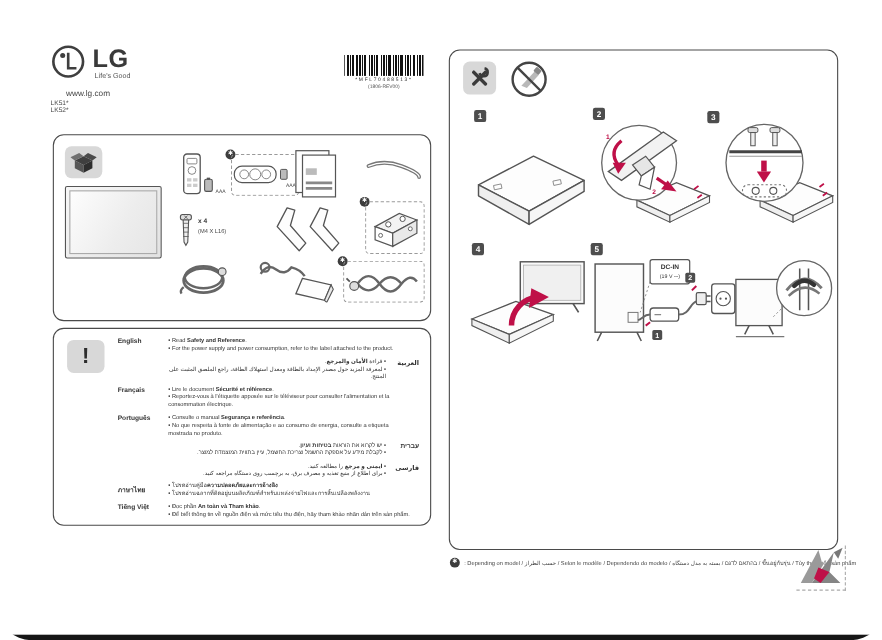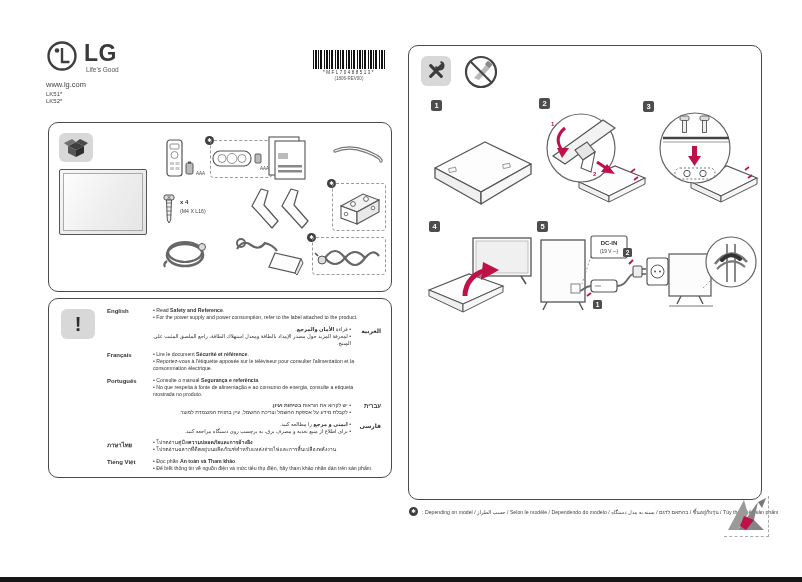--- a/index.html
+++ b/index.html
@@ -1,17 +1,17 @@
 <!DOCTYPE html>
 <html><head>
 <meta charset="utf-8">
 <style>
   html,body{margin:0;padding:0;background:#fff;}
   #page{position:relative;width:802px;height:582px;background:#fff;overflow:hidden;
-        font-family:"Liberation Sans","DejaVu Sans",sans-serif;color:#3a3a3a;}
+        font-family:"Liberation Sans","DejaVu Sans",sans-serif;color:#3a3a3a;border-radius:28px;}
   .abs{position:absolute;}
   .box{border:1.5px solid #4a4a4a;border-radius:10px;background:#fff;box-sizing:border-box;}
   .dashed{border:1px dashed #9a9a9a;border-radius:4px;box-sizing:border-box;}
   .iconsq{background:#d8d8d8;border-radius:6px;display:flex;align-items:center;justify-content:center;}
   .badge{background:#4d4d4d;color:#fff;font-size:7.5px;font-weight:bold;width:11px;height:11px;
          border-radius:2px;display:flex;align-items:center;justify-content:center;}
   .marker{background:#3d3d3d;color:#fff;width:9px;height:9px;border-radius:50%;font-size:5.5px;
           line-height:9px;text-align:center;font-weight:bold;}
   
   .wordmark{font-size:23px;font-weight:bold;color:#3a3a3a;letter-spacing:.5px;}
@@ -44,21 +44,21 @@
 
 <div id="page">
 
   <svg class="abs" style="left:46px;top:40px" width="32" height="32" viewBox="0 0 32 32">
     <circle cx="16" cy="16" r="13.5" fill="none" stroke="#3f3f3f" stroke-width="2.4"></circle>
     <circle cx="11" cy="10.5" r="2.3" fill="#3f3f3f"></circle>
     <path d="M16 8 V22 H23.5" fill="none" stroke="#3f3f3f" stroke-width="2.4"></path>
   </svg>
   <div class="abs wordmark" style="left:84px;top:40px">LG</div>
   <div class="abs tagline" style="left:86px;top:66px">Life's Good</div>
-  <div class="abs weburl" style="left:46px;top:80px">www.lg.com</div>
+  <div class="abs weburl" style="left:60px;top:80px">www.lg.com</div>
   <div class="abs model" style="left:46px;top:91px">LK51*</div>
   <div class="abs model" style="left:46px;top:98px">LK52*</div>
 
   <div class="abs" style="left:308px;top:50px;width:82px">
     <div class="bars"></div>
     <div class="bcode">*MFL70488513*</div>
     <div class="brev">(1806-REV00)</div>
   </div>
 
   <div class="abs box" style="left:48px;top:122px;width:344px;height:170px">

